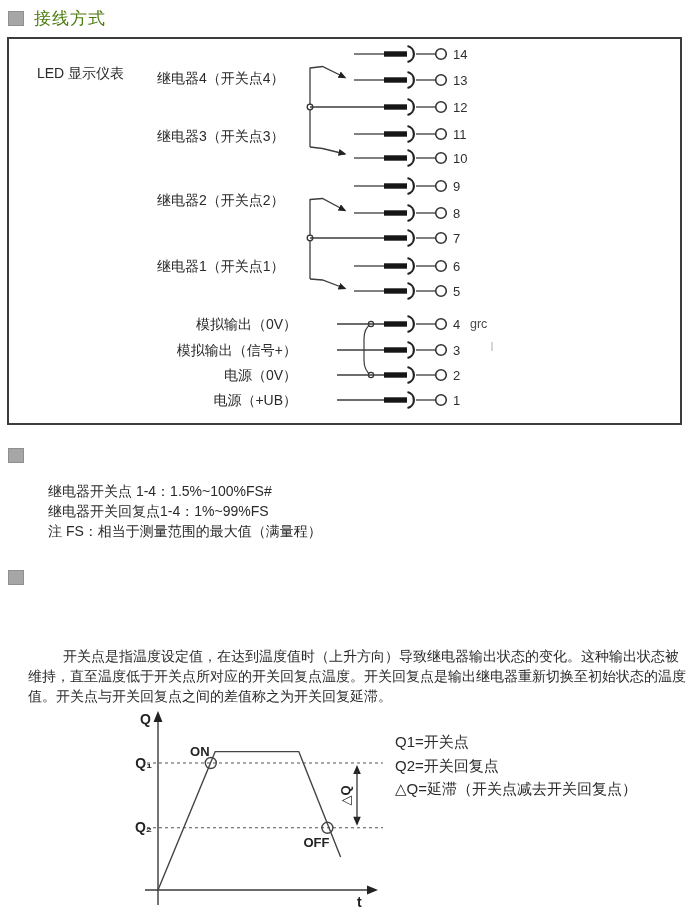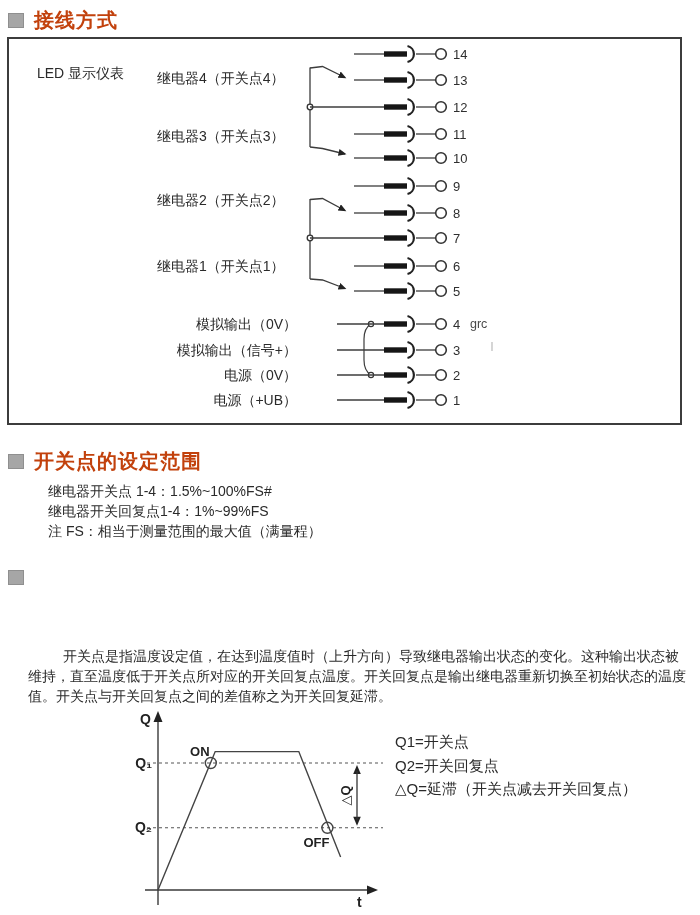--- a/index.html
+++ b/index.html
@@ -1,20 +1,20 @@
 <!DOCTYPE html>
 <html><head>
 <meta charset="utf-8">
 <style>
   html,body{margin:0;padding:0;background:#ffffff;}
   .page{position:relative;width:700px;height:915px;background:#fff;overflow:hidden;
         font-family:"Liberation Sans","DejaVu Sans",sans-serif;color:#2a2a2a;}
   .sec-header{position:absolute;left:8px;display:flex;align-items:center;gap:10px;}
   .bullet{width:16px;height:15px;background:#a6a6a6;border:1px solid #8f8f8f;box-sizing:border-box;flex:none;}
-  .sec-title{font-size:20px;font-weight:bold;color:#c2410c;letter-spacing:1px;white-space:nowrap;}
+  .sec-title{font-size:17px;font-weight:normal;color:#4d7c0f;letter-spacing:1px;white-space:nowrap;}
   .wiring-box{position:absolute;left:7px;top:37px;width:675px;height:388px;border:2px solid #3c3c3c;box-sizing:border-box;background:#fff;}
   .wiring-box svg{display:block;width:100%;height:100%;}
   .txt-block{position:absolute;left:28px;font-size:14px;line-height:20px;color:#2a2a2a;}
   .txt-line{white-space:nowrap;}
   .indent{padding-left:35px;}
   .chart-wrap{position:absolute;left:110px;top:705px;width:290px;height:208px;}
   .legend{position:absolute;left:395px;top:730px;font-size:15px;line-height:23.5px;color:#2a2a2a;}
   .legend div{white-space:nowrap;}
   svg text{font-family:"Liberation Sans","DejaVu Sans",sans-serif;}
   .wire-label{font-size:14px;fill:#2a2a2a;}
@@ -184,21 +184,20 @@
           <path d="M 398.5 353 A 8.2 8.2 0 0 1 398.5 369" fill="none" stroke="#222" stroke-width="2.2"></path>
           <line x1="407" y1="361" x2="426" y2="361" stroke="#3c3c3c" stroke-width="1.3"></line>
           <circle cx="432" cy="361" r="5.3" fill="#fff" stroke="#333" stroke-width="1.6"></circle>
           <text x="444" y="365.5" class="term-num">1</text>
         </g>
       </svg>
   </div>
 
   <div class="sec-header" style="top:448px;">
     <div class="bullet"></div>
-    <div class="sec-title">开关点的设定范围</div>
   </div>
 
   <div class="txt-block" style="top:481px;margin-left:20px;">
     <div class="txt-line">继电器开关点 1-4：1.5%~100%FS#</div>
     <div class="txt-line">继电器开关回复点1-4：1%~99%FS</div>
     <div class="txt-line">注 FS：相当于测量范围的最大值（满量程）</div>
   </div>
 
   <div class="sec-header" style="top:570px;">
     <div class="bullet"></div>

